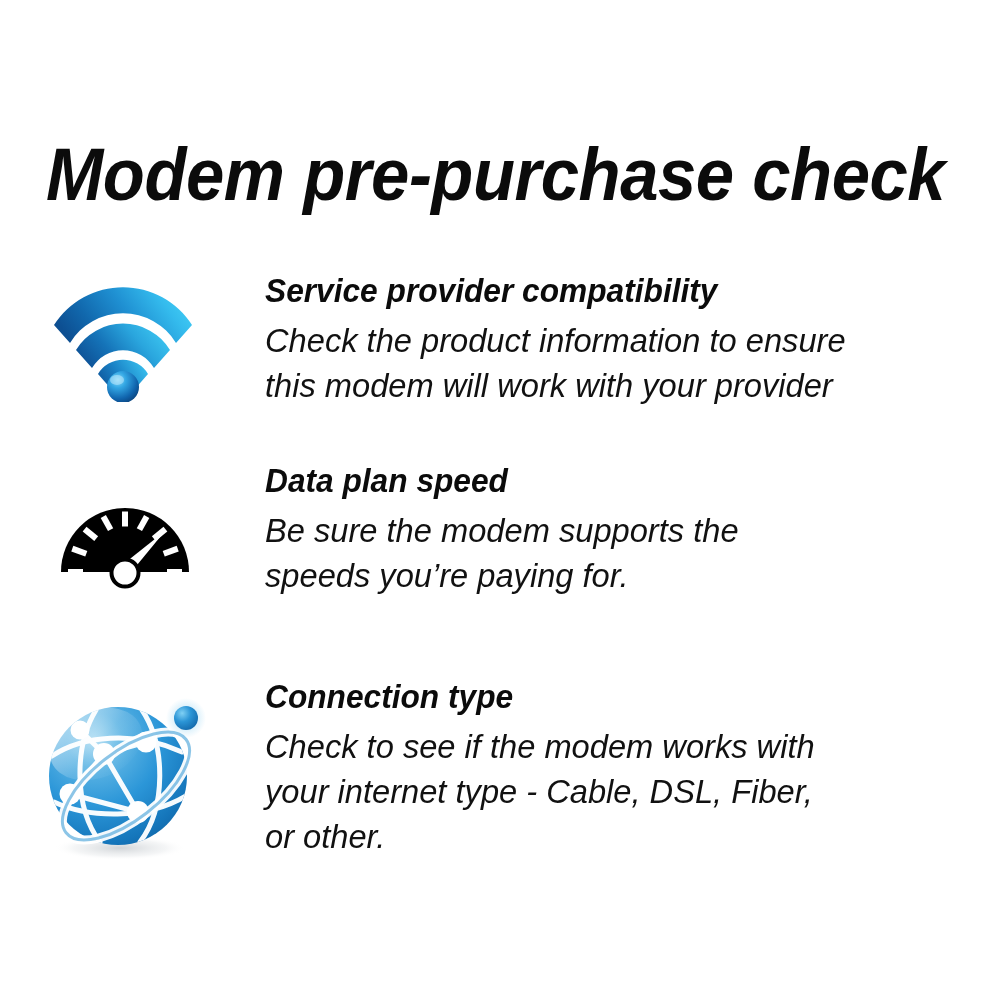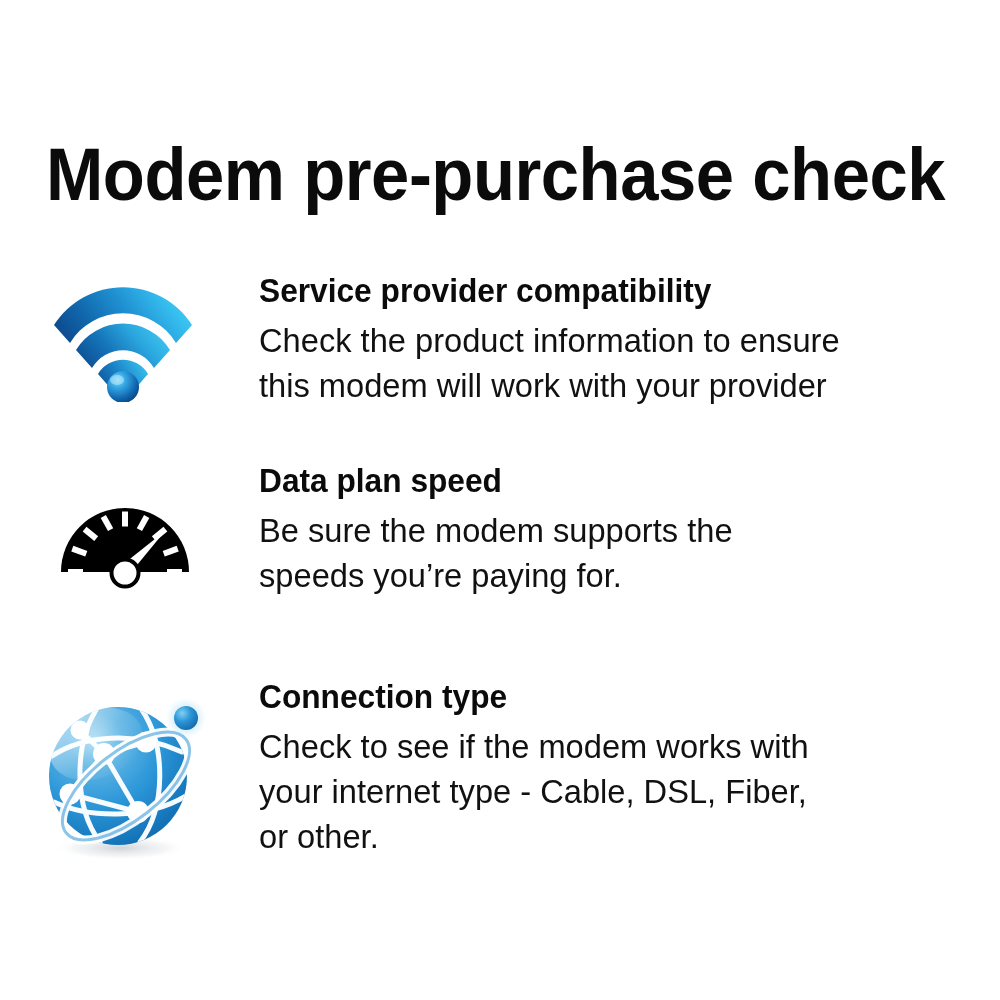--- a/index.html
+++ b/index.html
@@ -7,20 +7,21 @@
     padding: 0;
     background: #ffffff;
   }
   #canvas {
     position: relative;
     width: 1000px;
     height: 1000px;
     background: #ffffff;
     overflow: hidden;
     font-family: "Liberation Sans", sans-serif;
+    font-style: italic;
     -webkit-font-smoothing: antialiased;
   }
 
   
   .page-title {
     position: absolute;
     left: 46px;
     top: 136px;
     width: 920px;
     font-family: "Liberation Sans Narrow", "Liberation Sans", sans-serif;
@@ -40,21 +41,21 @@
     left: 0;
     width: 1000px;
   }
   .item-icon {
     position: absolute;
     left: 0;
     top: 0;
   }
   .item-text {
     position: absolute;
-    left: 259px;
+    left: 265px;
     width: 710px;
   }
   .item-heading {
     font-family: "Liberation Sans Narrow", "Liberation Sans", sans-serif;
     font-weight: 700;
     font-size: 33px;
     line-height: 38px;
     color: #0b0b0b;
     margin: 0 0 8px 0;
     letter-spacing: 0px;

